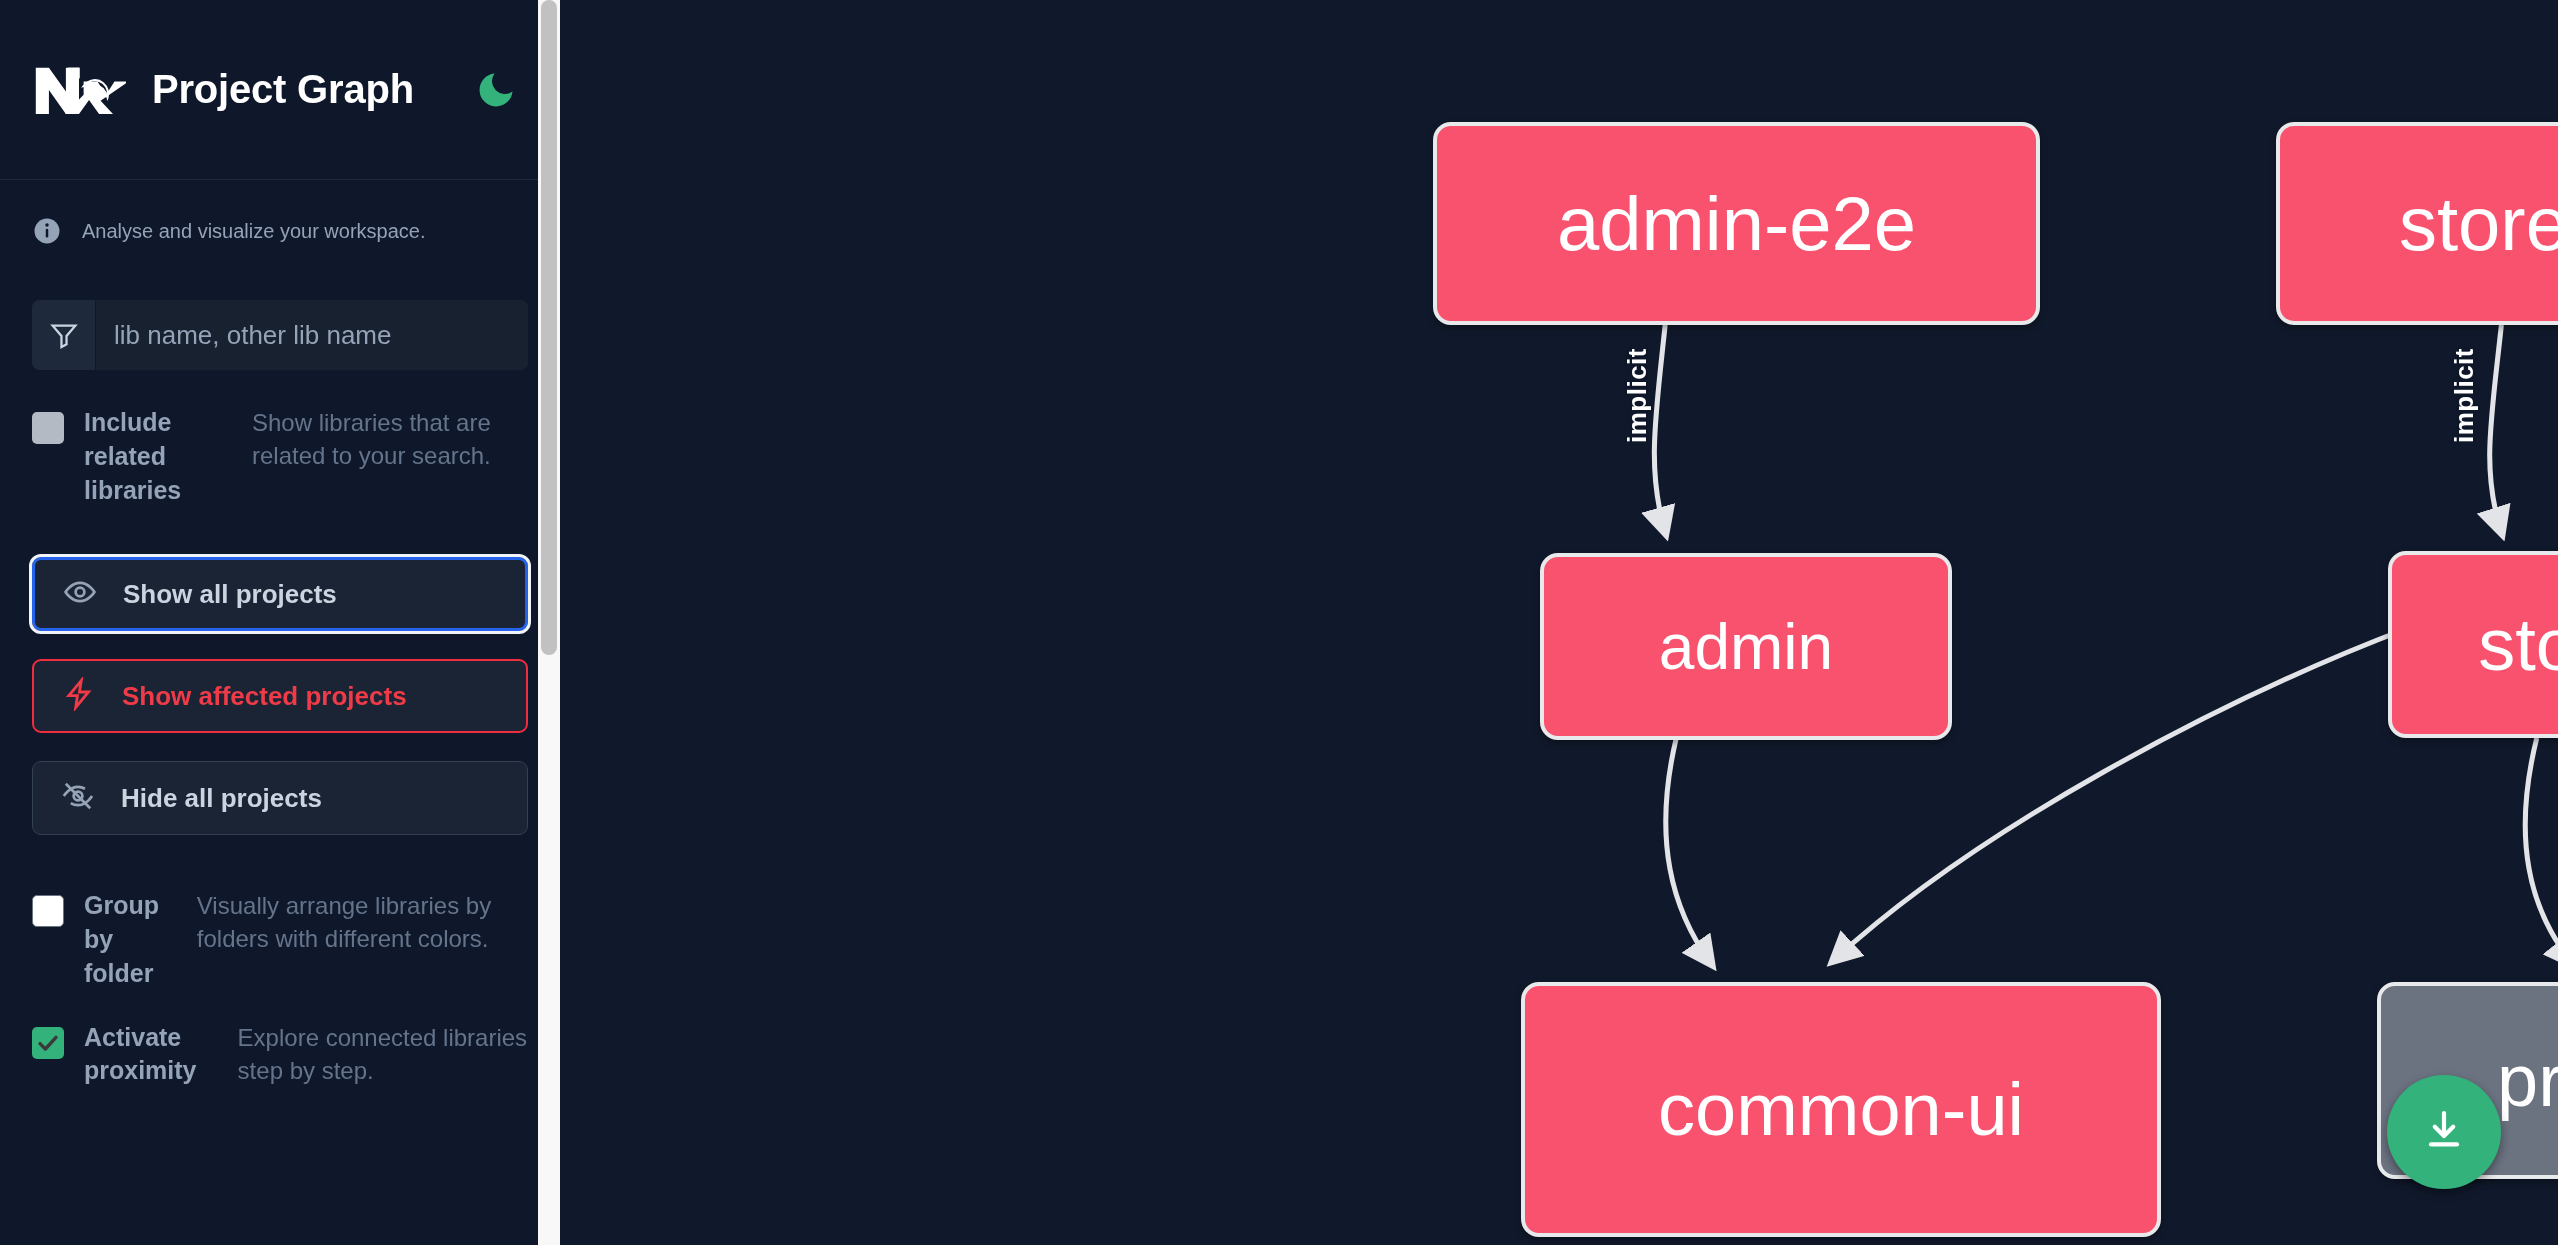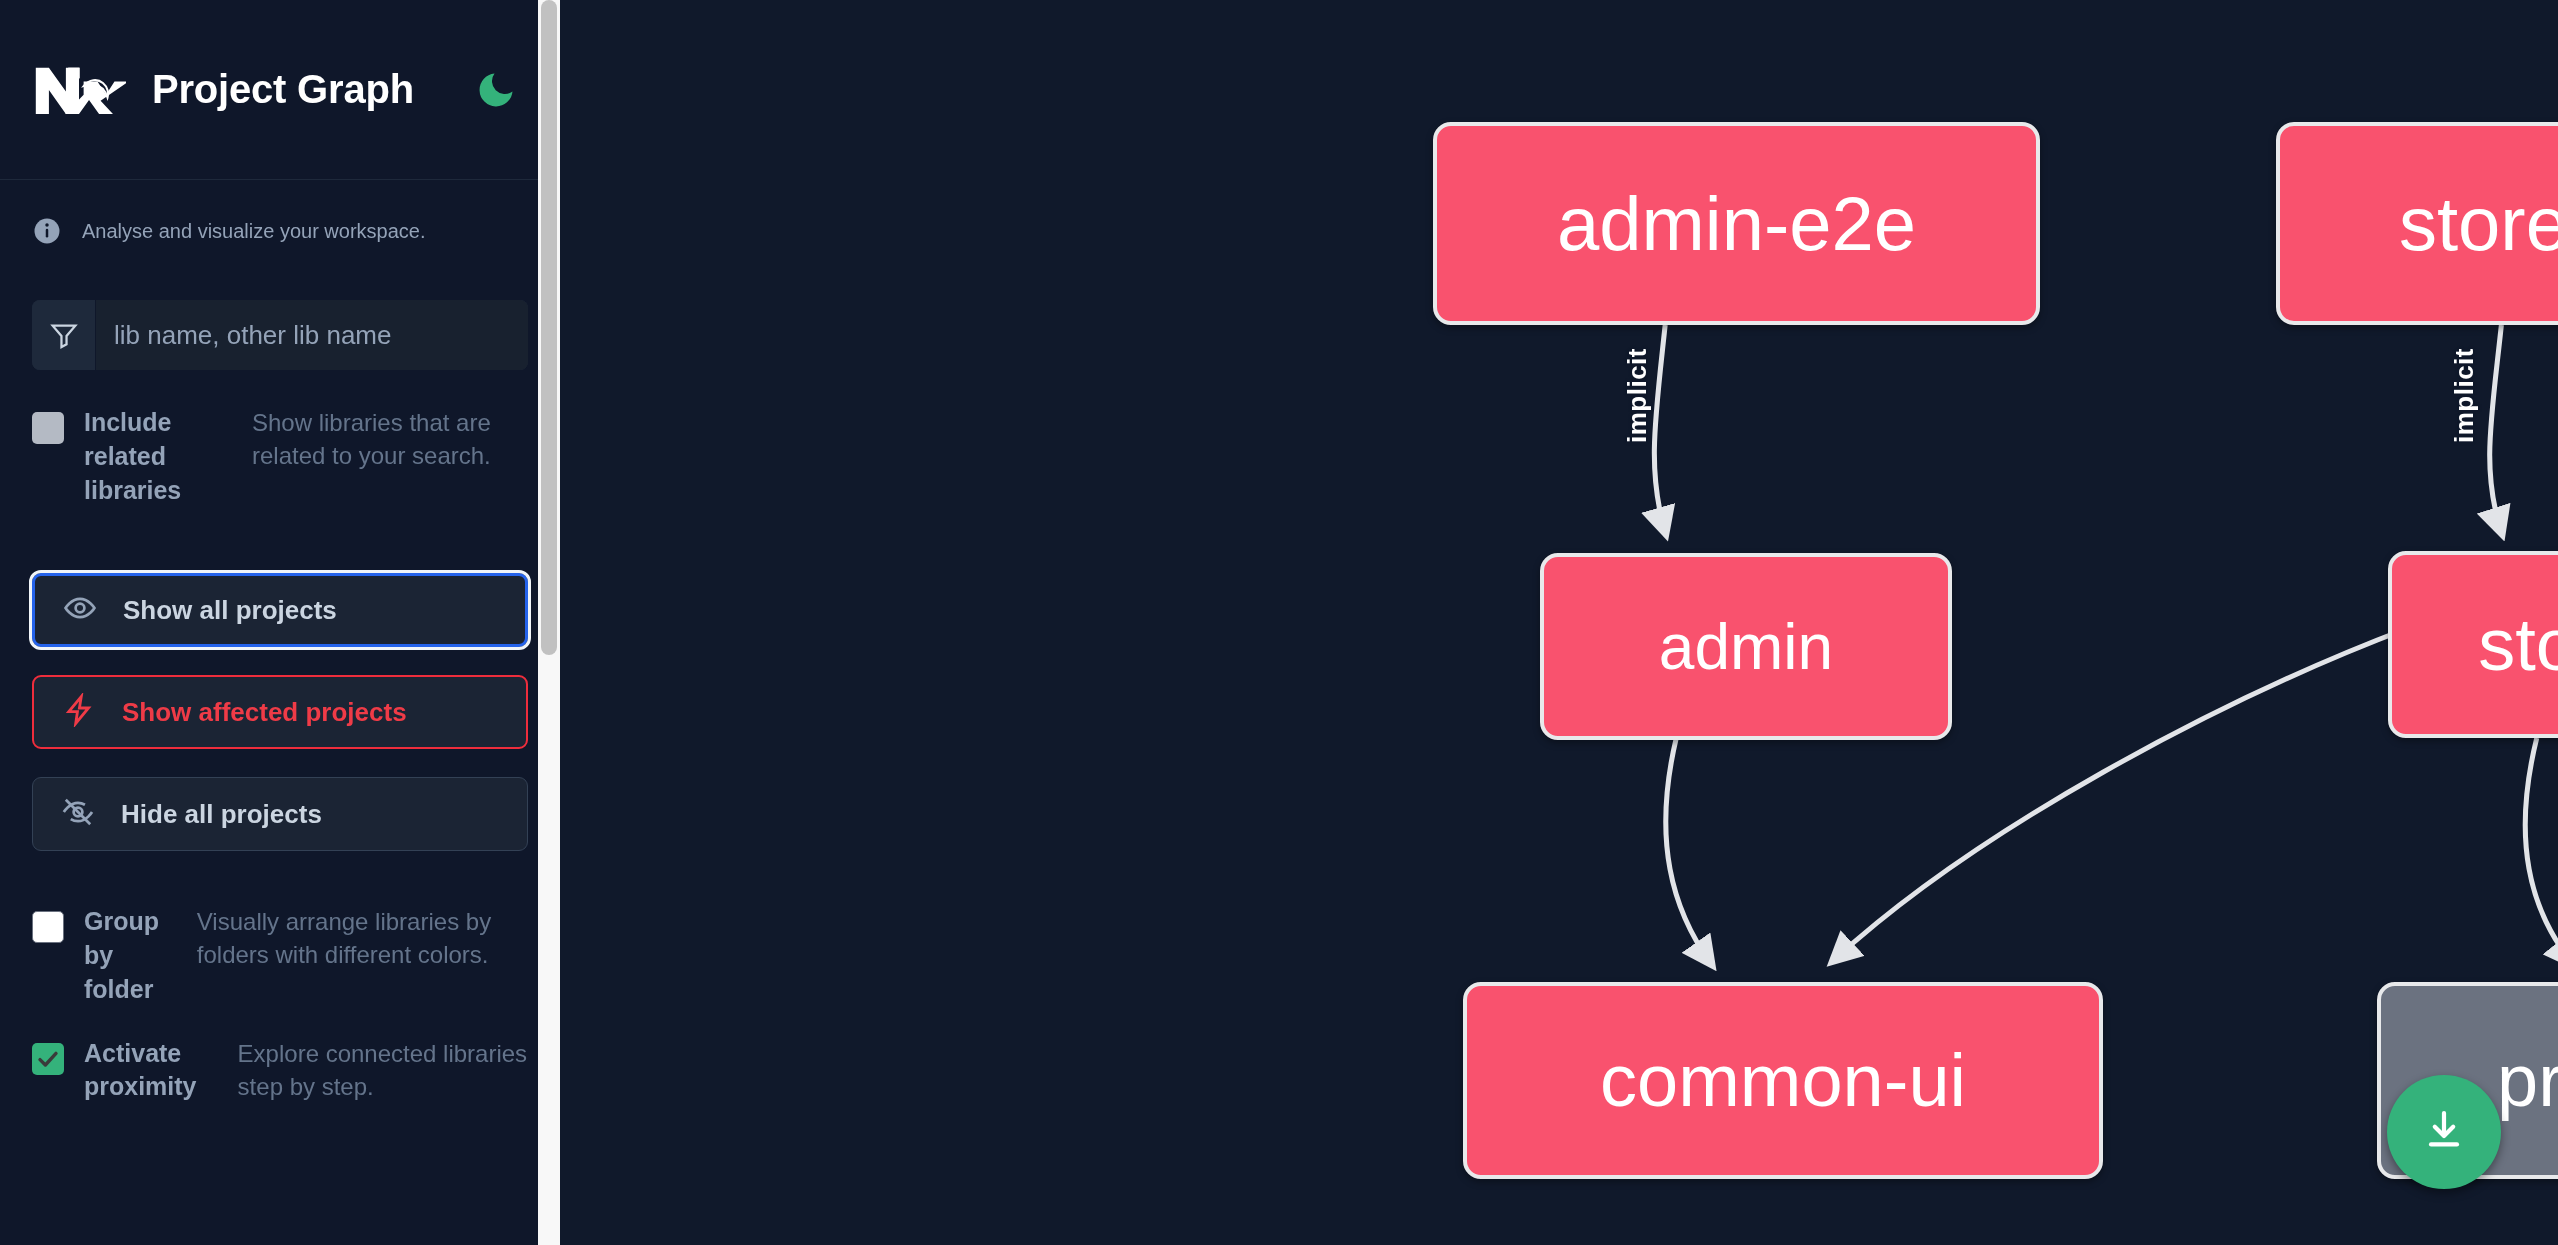--- a/index.html
+++ b/index.html
@@ -78,21 +78,21 @@
   .btn {
     display: flex; align-items: center; gap: 26px;
     margin: 0 32px; height: 74px; padding: 0 28px;
     border-radius: 9px; cursor: pointer;
     background: #1B2434; border: 1px solid #334155;
   }
   .btn-label { font-size: 26px; font-weight: 700; color: #CBD5E1; }
   .btn.focused {
     border: 3px solid #2563EB;
     outline: 3px solid #F1F5F9;
-    margin-top: 24px;
+    margin-top: 8px;
   }
   .btn.danger { border: 2px solid #EF2D3C; }
   .btn.danger .btn-label { color: #EF3B47; font-weight: 700; }
   .btn-gap { height: 28px; }
 
   
   .sb-track {
     position: absolute; top: 0; right: 0; width: 22px; height: 1245px;
     background: #F8F8F8;
   }
@@ -278,21 +278,21 @@
     </div>
 
     <div class="node" style="left:980px; top:553px; width:412px; height:187px; background:#F9526E; font-size:64px;">
       <span class="node-label">admin</span>
     </div>
 
     <div class="node" style="left:1828px; top:551px; width:345px; height:187px; background:#F9526E; font-size:74px;">
       <span class="node-label">store</span>
     </div>
 
-    <div class="node" style="left:903px; top:982px; width:640px; height:197px; background:#F9526E; font-size:74px;">
+    <div class="node" style="left:961px; top:982px; width:640px; height:255px; background:#F9526E; font-size:74px;">
       <span class="node-label">common-ui</span>
     </div>
 
     <div class="node" style="left:1817px; top:982px; width:524px; height:197px; background:#6B7280; font-size:74px;">
       <span class="node-label">products</span>
     </div>
 
     <div class="dl-btn" style="right:57px; bottom:56px;">
       <span>
         <svg viewBox="0 0 24 24" width="48" height="48" fill="none" stroke="#FFFFFF" stroke-width="2.1" stroke-linecap="round" stroke-linejoin="round">

